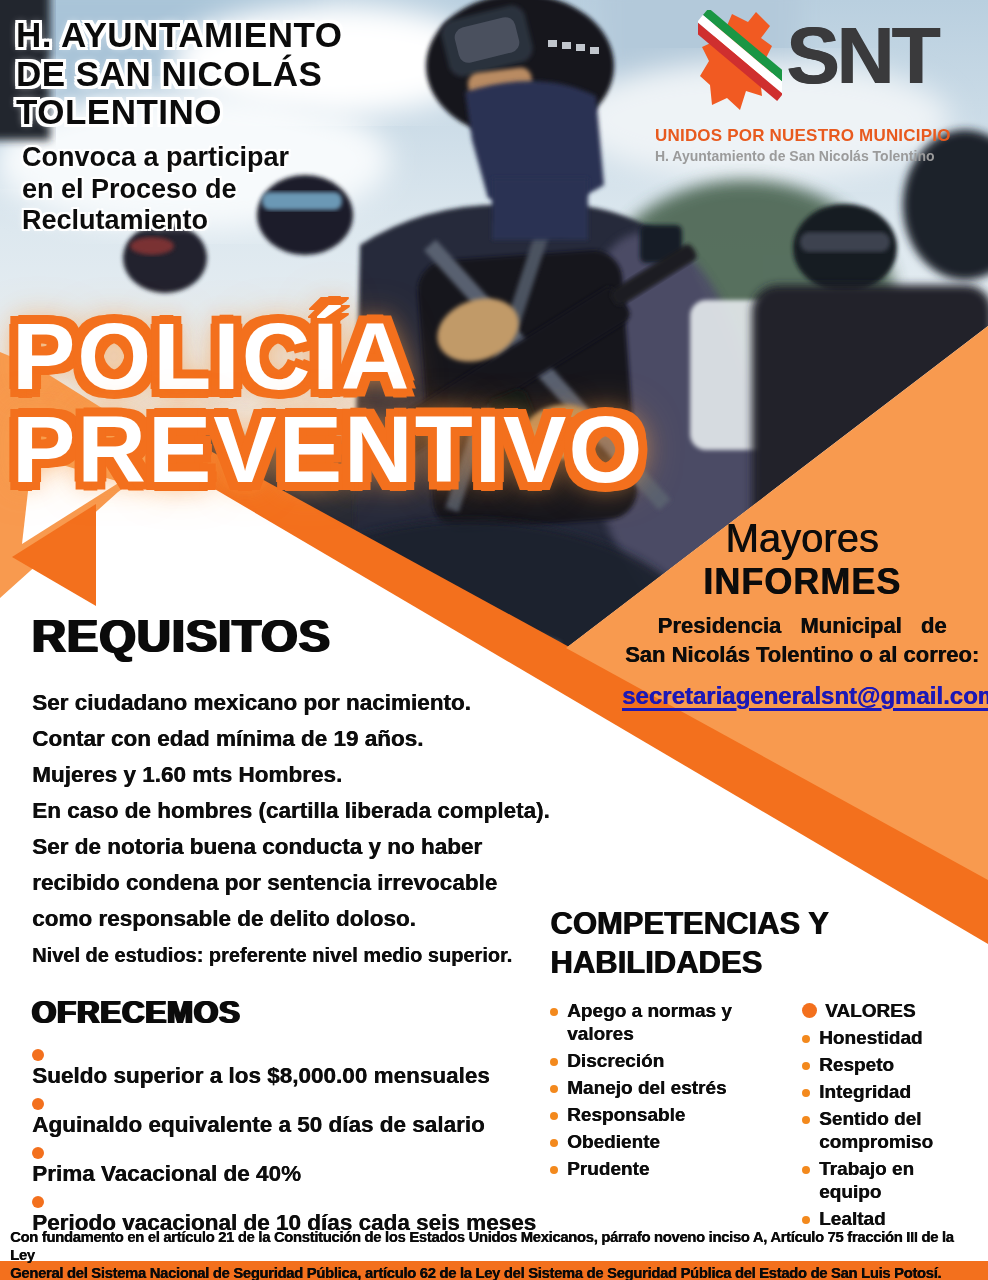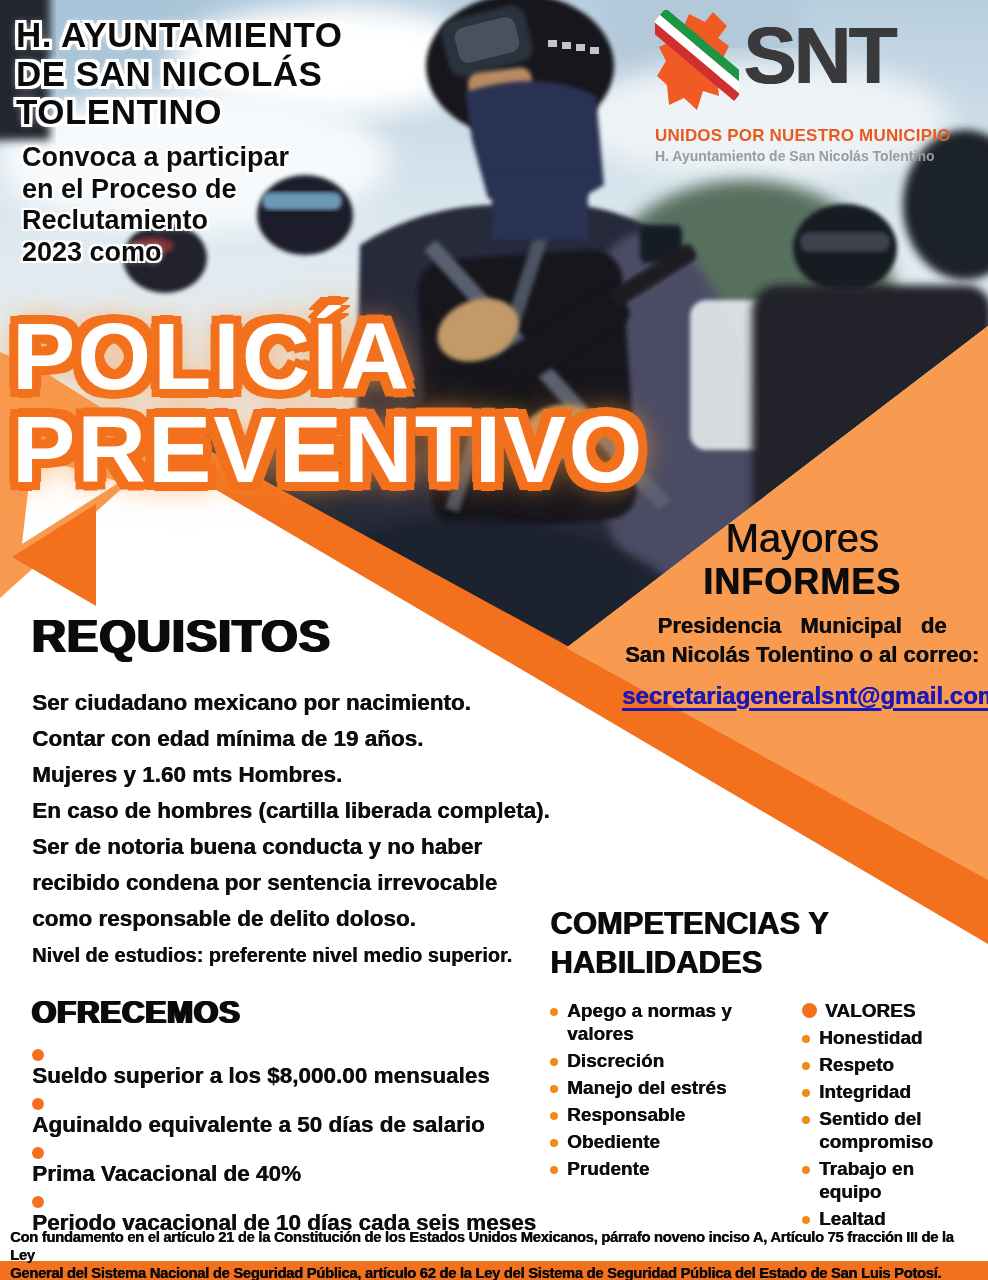--- a/index.html
+++ b/index.html
@@ -28,21 +28,21 @@
     text-shadow:-3px -3px 0 #fff,3px -3px 0 #fff,-3px 3px 0 #fff,3px 3px 0 #fff,0 -3px 0 #fff,0 3px 0 #fff,-3px 0 0 #fff,3px 0 0 #fff,0 0 9px #fff;
   }
   .hdr-sub{
     left:22px;top:142px;width:330px;z-index:5;
     font-size:27px;line-height:1.17;font-weight:bold;color:#0d0d0d;
     text-shadow:-2px -2px 0 #fff,2px -2px 0 #fff,-2px 2px 0 #fff,2px 2px 0 #fff,0 0 7px #fff;
   }
 
   
   .logo{left:655px;top:10px;width:325px;z-index:5;}
-  .logo-row{display:flex;align-items:flex-start;}
+  .logo-row{display:flex;align-items:flex-start;justify-content:center;}
   .logo-snt{
     font-size:80px;font-weight:bold;color:#3a3a3c;line-height:.95;letter-spacing:-3px;
     margin-left:4px;margin-top:8px;
     text-shadow:1px 0 0 #3a3a3c;
   }
   .logo-tag{font-size:17px;font-weight:bold;color:#e85a1e;letter-spacing:.2px;margin-top:4px;}
   .logo-sub{font-size:14px;color:#9b9b9b;font-weight:bold;margin-top:2px;}
 
   
   .big-title{left:12px;top:278px;z-index:6;font-weight:bold;color:#ffffff;line-height:.98;white-space:nowrap;margin-top:32px;}
@@ -195,21 +195,20 @@
 
   <div class="hdr-title abs">
     <div>H. AYUNTAMIENTO</div>
     <div>DE SAN NICOLÁS</div>
     <div>TOLENTINO</div>
   </div>
   <div class="hdr-sub abs">
     <div>Convoca a participar</div>
     <div>en el Proceso de</div>
     <div>Reclutamiento</div>
-    <div>2023 como</div>
   </div>
 
   <div class="logo abs">
     <div class="logo-row">
       <svg width="84" height="112" viewBox="0 0 84 112">
         <path d="M34,4 L50,12 L58,2 L72,16 L63,28 L74,36 L67,50 L76,62 L62,68 L64,86 L48,81 L42,100 L29,88 L14,95 L12,75 L2,66 L11,51 L4,37 L17,31 L13,14 L28,18 Z" fill="#f15a22"></path>
         <g transform="rotate(40 42 48)">
           <rect x="-14" y="30" width="112" height="9" fill="#1a9644"></rect>
           <rect x="-14" y="39" width="112" height="9" fill="#ffffff"></rect>
           <rect x="-14" y="48" width="112" height="9" fill="#cf2f2f"></rect>

